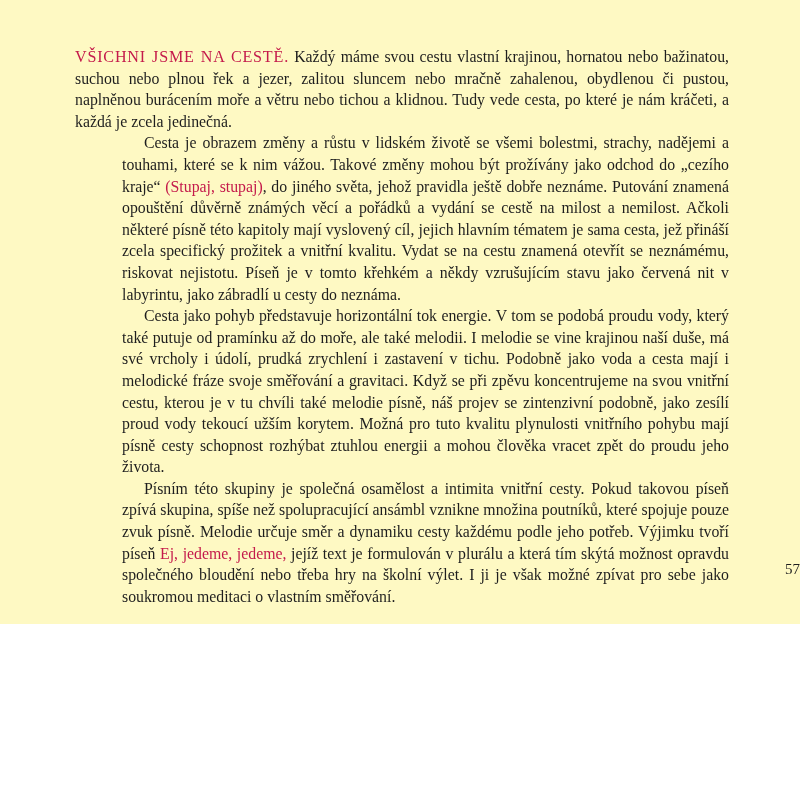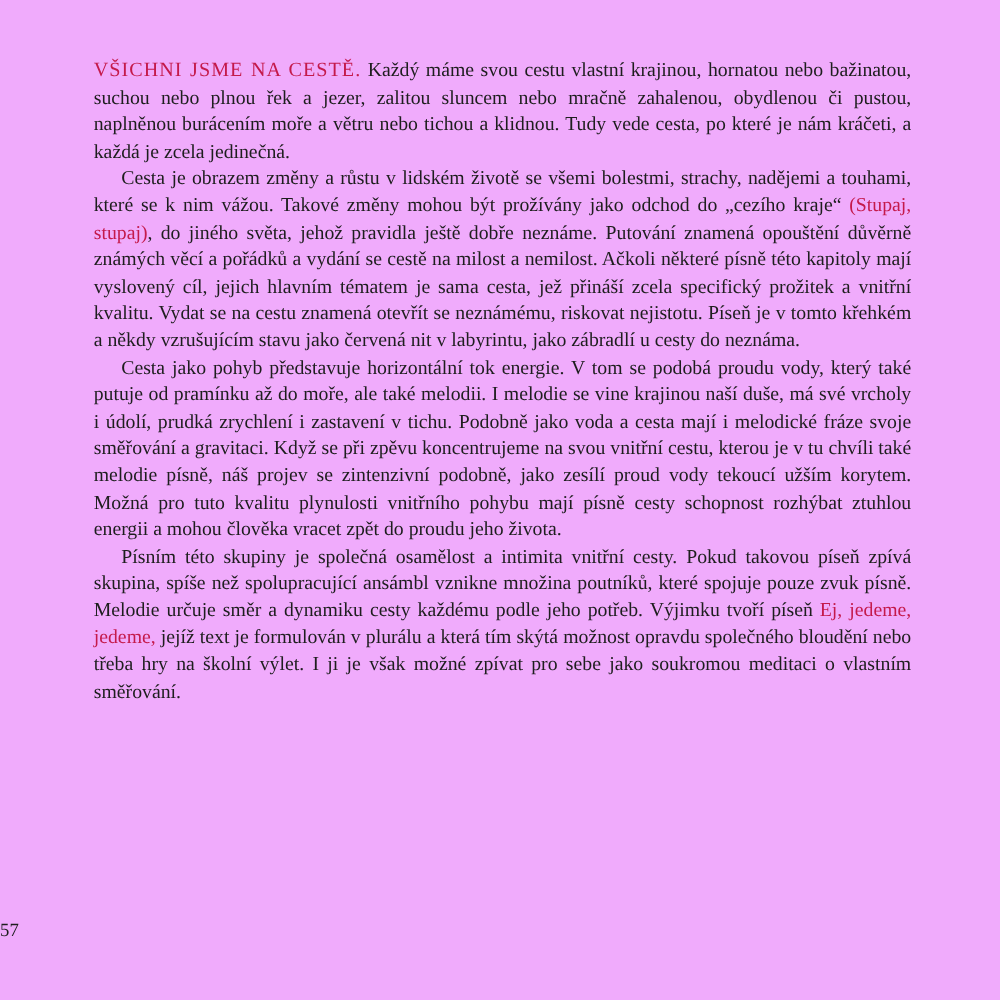--- a/index.html
+++ b/index.html
@@ -3,56 +3,57 @@
 <meta charset="utf-8">
 <style>
   html, body {
     margin: 0;
     padding: 0;
     background: #ffffff;
   }
   .page {
     position: relative;
     width: 800px;
-    height: 800px;
-    background: #f0abfc;
+    height: 624px;
+    background: #fef9c3;
     font-family: "Liberation Serif", "DejaVu Serif", serif;
     color: #1e1e1e;
     overflow: hidden;
   }
   .text-block {
     position: absolute;
     left: 75px;
     top: 46px;
     width: 654px;
     font-size: 15.8px;
     line-height: 21.6px;
     text-align: justify;
   }
   .text-block p {
     margin: 0;
     padding: 0;
   }
   .text-block p.indent {
     text-indent: 22px;
+    margin-left: 47px;
   }
   .seg-title {
     color: var(--accent, #c41a4b);
     letter-spacing: 0.05em;
     font-size: 1.02em;
   }
   .seg-red {
     color: var(--accent, #c41a4b);
   }
   .page-footer {
     position: absolute;
     left: 0;
     right: 0;
     bottom: 46px;
-    text-align: left;
+    text-align: right;
     font-size: 15px;
     color: #1e1e1e;
   }
 </style>
 </head>
 <body>
 
 <div class="page">
   <main class="text-block">
       <p class=""><span class="seg-title">VŠICHNI JSME NA CESTĚ.</span><span class="seg-normal"> Každý máme svou cestu vlastní krajinou, hornatou nebo bažinatou, suchou nebo plnou řek a jezer, zalitou sluncem nebo mračně zahalenou, obydlenou či pustou, naplněnou burácením moře a větru nebo tichou a klidnou. Tudy vede cesta, po které je nám kráčeti, a každá je zcela jedinečná.</span></p>

